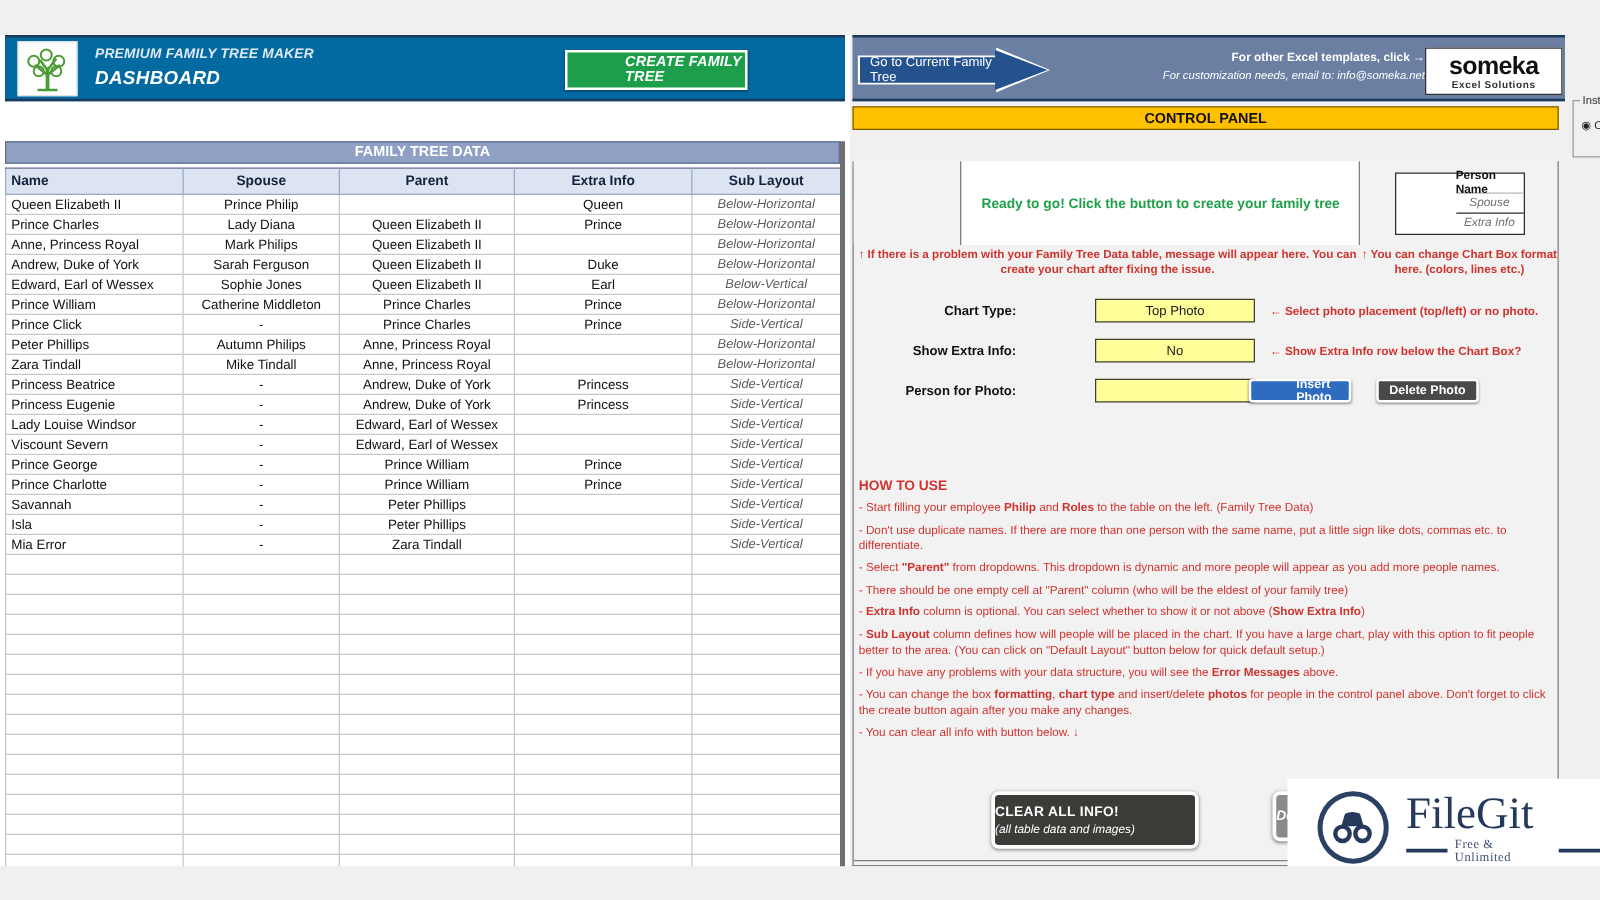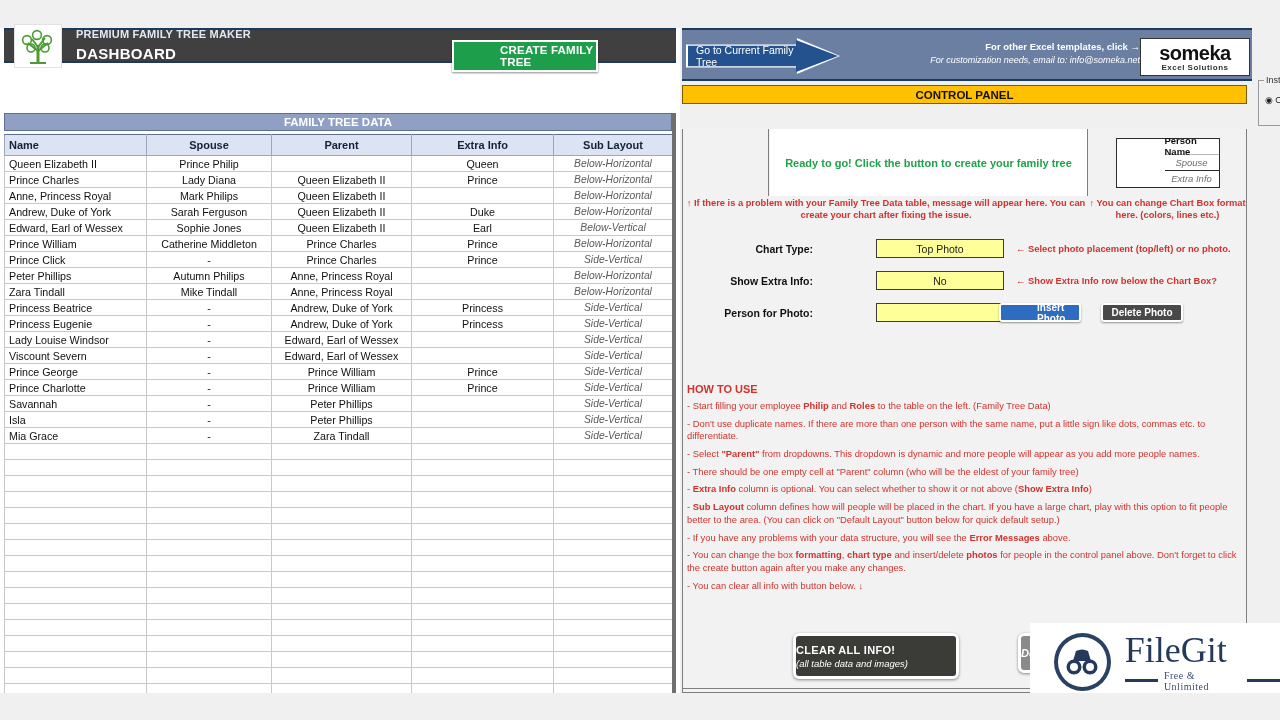--- a/index.html
+++ b/index.html
@@ -11,23 +11,23 @@
     color:#1a1a1a;
   }
   .page{ position:relative; width:1280px; height:720px; }
 
   
   .topstrip{ position:absolute; left:0; top:0; width:1280px; height:28px; background:#f0f0f0; }
 
   
   .leftpanel{ position:absolute; left:0; top:28px; width:680px; height:665px; background:#ffffff; }
   .hdrbar{
-    position:absolute; left:4px; top:0px; width:672px; height:35px;
-    background:#404040; border-top:2px solid #1b3b5c; border-bottom:2px solid #1b3b5c;
-    display:flex; align-items:center;
+    position:absolute; left:4px; top:0px; width:672px; height:53px;
+    background:#0369a1; border-top:2px solid #1b3b5c; border-bottom:2px solid #1b3b5c;
+    display:flex; align-items:center;font-style:italic;
   }
   .logobox{
     width:48px; height:44px; margin-left:10px; background:#fff;
     display:flex; align-items:center; justify-content:center; flex:none;
     border:1px solid #e2e2e2;
   }
   .hdrtext{ margin-left:14px; color:#ffffff; line-height:1.25; }
   .hdrtext .l1{ font-size:11px; font-weight:bold; letter-spacing:.2px; color:#dfe9f5;}
   .hdrtext .l2{ font-size:15px; font-weight:bold; letter-spacing:.3px; margin-top:3px;}
   .createbtn{
@@ -365,21 +365,21 @@
             <td class="c4">Side-Vertical</td>
           </tr>
           <tr>
             <td class="c0">Isla</td>
             <td class="c1">-</td>
             <td class="c2">Peter Phillips</td>
             <td class="c3"></td>
             <td class="c4">Side-Vertical</td>
           </tr>
           <tr>
-            <td class="c0">Mia Grace</td>
+            <td class="c0">Mia Error</td>
             <td class="c1">-</td>
             <td class="c2">Zara Tindall</td>
             <td class="c3"></td>
             <td class="c4">Side-Vertical</td>
           </tr>
           <tr>
             <td class="c0"></td>
             <td class="c1"></td>
             <td class="c2"></td>
             <td class="c3"></td>

